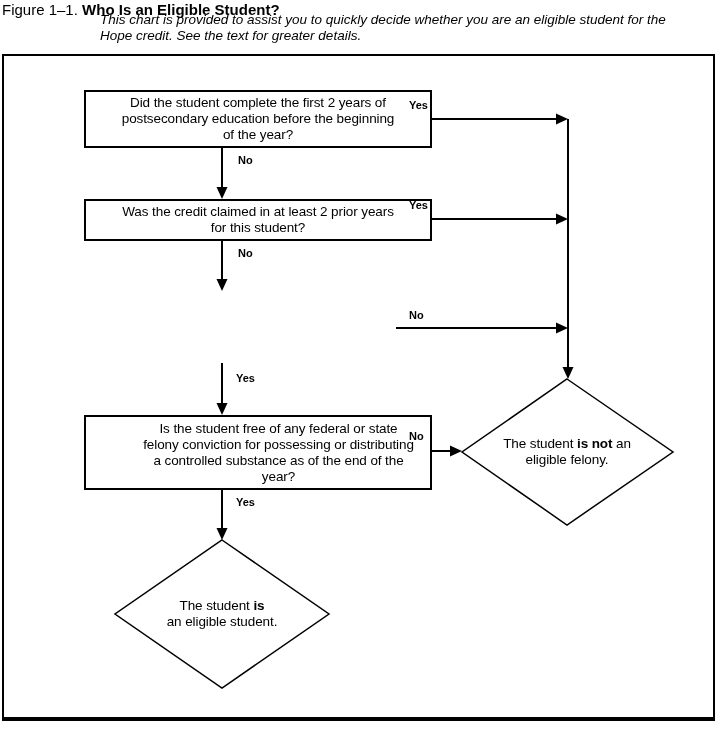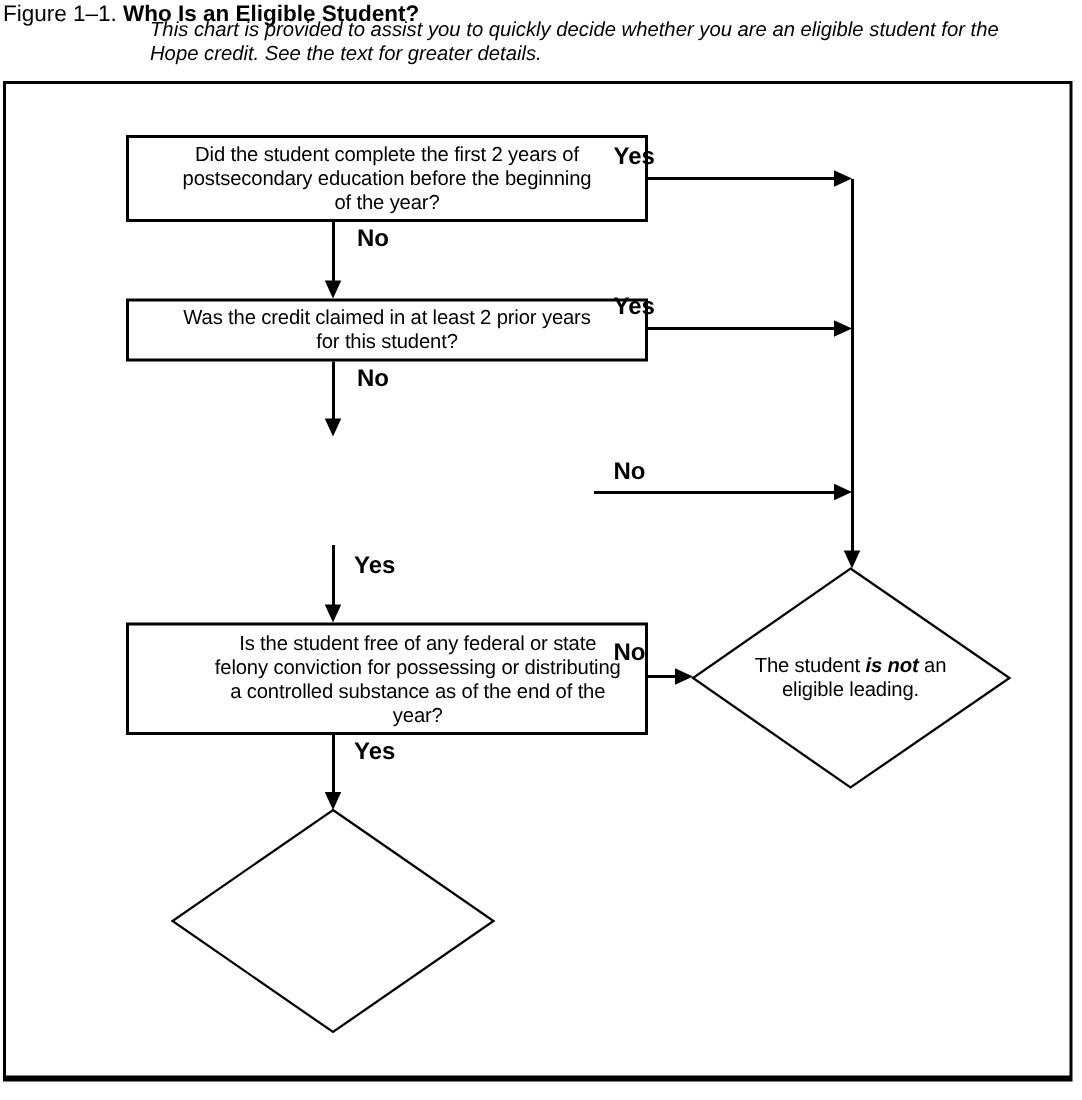--- a/index.html
+++ b/index.html
@@ -68,21 +68,21 @@
     white-space: pre-line;
     letter-spacing: -0.1px;
     margin-left: 36px;
   }
   #qbox-1 { left: 48px; top: 90px;  width: 348px; height: 58px; }
   #qbox-2 { left: 48px; top: 199px; width: 348px; height: 42px; }
   #qbox-3 { left: 48px; top: 291px; width: 348px; height: 73px; }
   #qbox-4 { left: 48px; top: 415px; width: 348px; height: 75px; padding-left: 41px; }
   .branch-label {
     position: absolute;
-    font-size: 16px;
+    font-size: 11px;
     font-weight: bold;
     line-height: 14px;
     white-space: nowrap;
   }
   #lbl-yes-1 { left: 409px; top: 98px;  }
   #lbl-no-1  { left: 238px; top: 153px; }
   #lbl-yes-2 { left: 409px; top: 198px; }
   #lbl-no-2  { left: 238px; top: 246px; }
   #lbl-no-3  { left: 409px; top: 308px; }
   #lbl-yes-3 { left: 236px; top: 371px; }
@@ -91,21 +91,21 @@
   .diamond-text {
     position: absolute;
     width: 200px;
     text-align: center;
     font-size: 13.5px;
     line-height: 16px;
     letter-spacing: -0.1px;
   }
   #outcome-not-eligible-text { left: 467px; top: 436px; }
   #outcome-eligible-text     { left: 122px; top: 598px; }
-  .diamond-text .seg-bold { font-weight: bold; font-style: italic; }
+  .diamond-text .seg-bold { font-weight: bold; }
 </style>
 </head>
 <body>
 
 <div id="page">
 
   <div class="fig-title-line">
     <span class="fig-label">Figure 1–1.</span>
     <span class="fig-title">Who Is an Eligible Student?</span>
   </div>
@@ -158,16 +158,20 @@
   <div class="branch-label" id="lbl-no-1">No</div>
   <div class="branch-label" id="lbl-yes-2">Yes</div>
   <div class="branch-label" id="lbl-no-2">No</div>
   <div class="branch-label" id="lbl-no-3">No</div>
   <div class="branch-label" id="lbl-yes-3">Yes</div>
   <div class="branch-label" id="lbl-no-4">No</div>
   <div class="branch-label" id="lbl-yes-4">Yes</div>
 
   <div class="diamond-text" id="outcome-not-eligible-text">
       <div><span>The student </span><span class="seg-bold">is not</span><span> an</span></div>
-      <div><span>eligible leading.</span></div>
+      <div><span>eligible felony.</span></div>
+    </div>
+  <div class="diamond-text" id="outcome-eligible-text">
+      <div><span>The student </span><span class="seg-bold">is</span></div>
+      <div><span>an eligible student.</span></div>
     </div>
 
 </div>
 
 </body></html>

